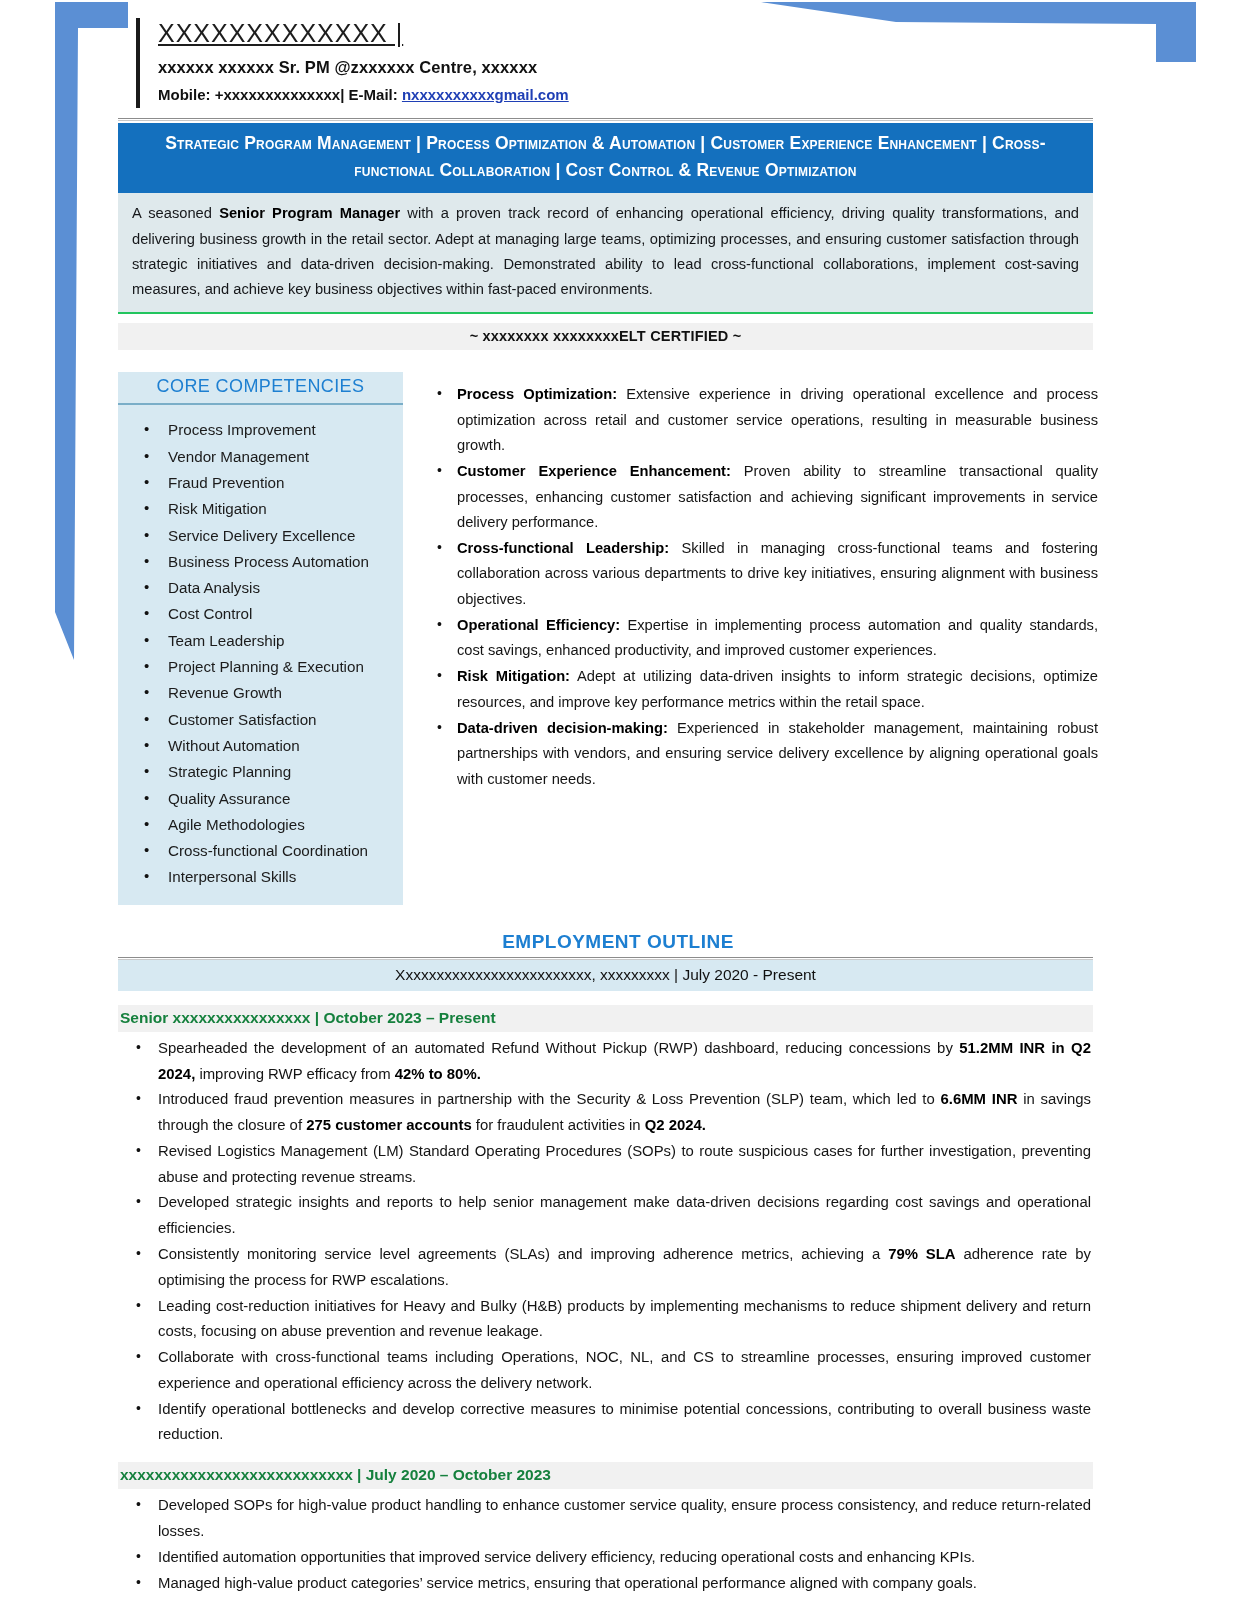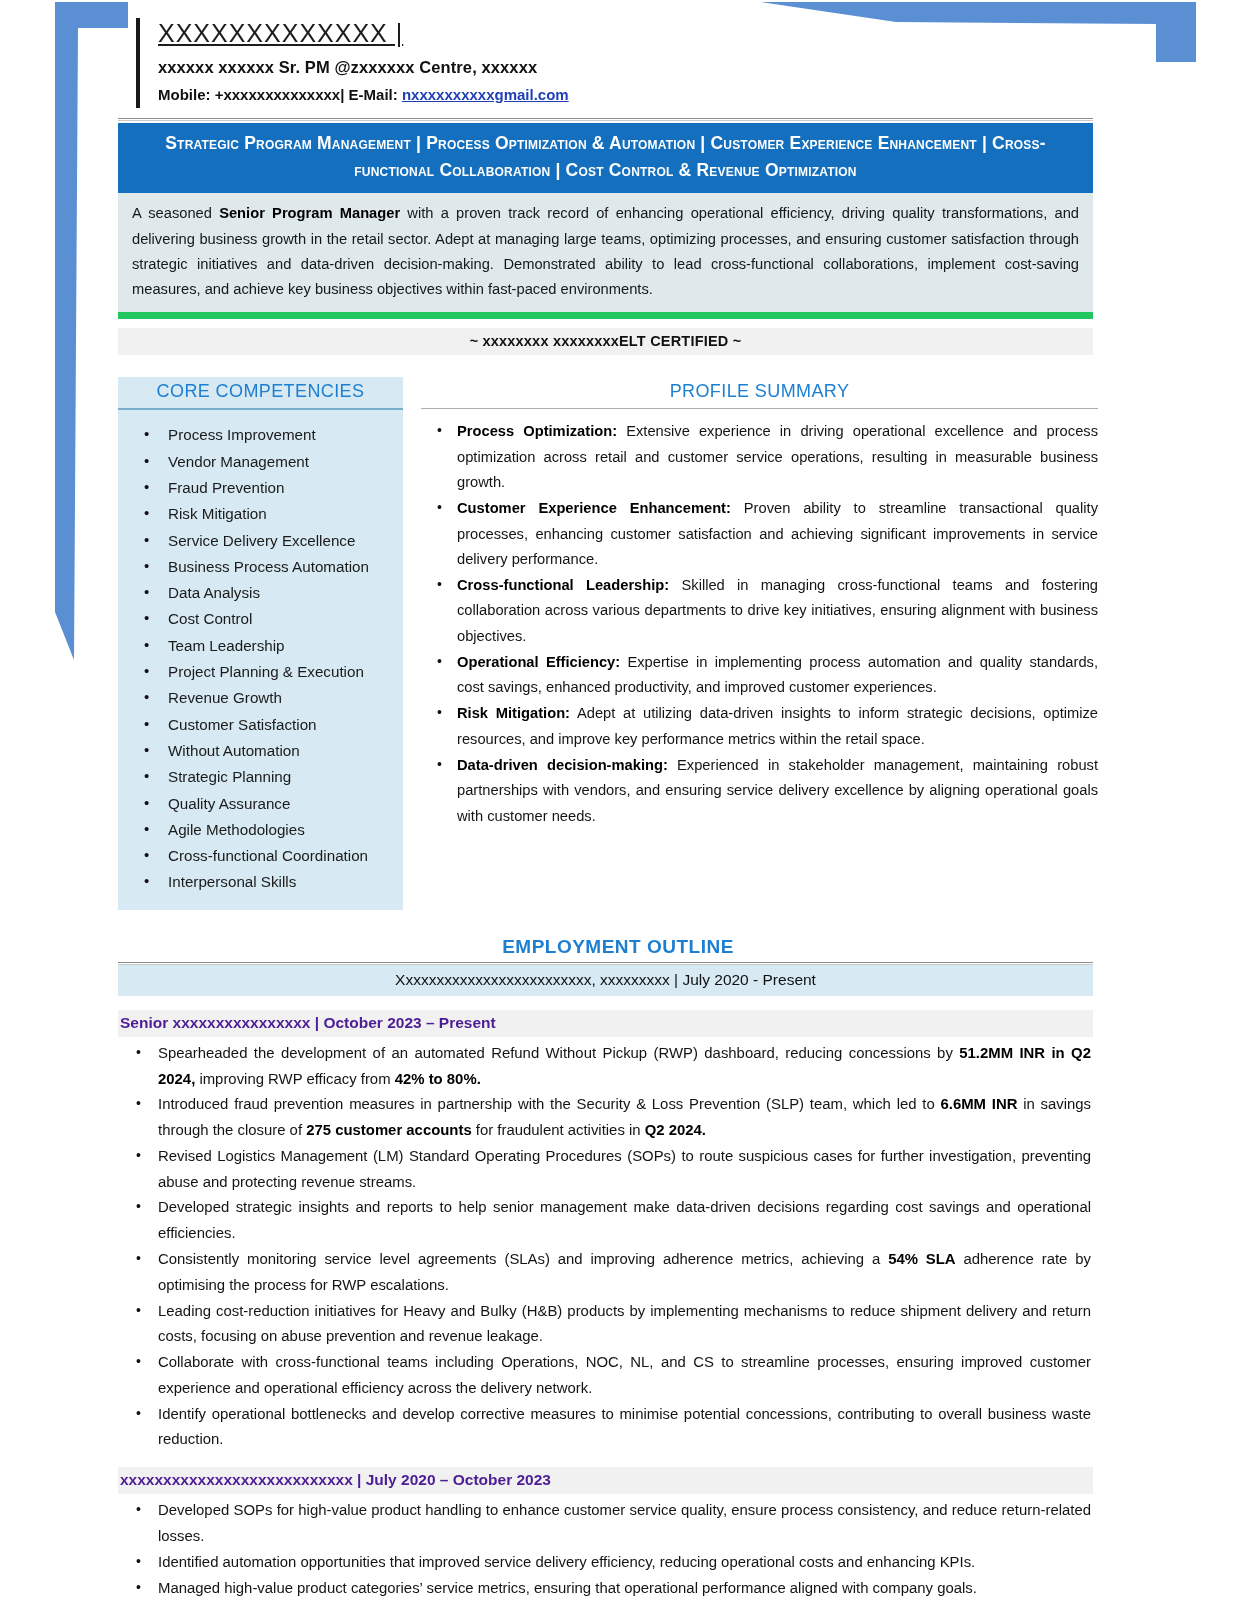--- a/index.html
+++ b/index.html
@@ -98,21 +98,21 @@
   
   .summary {
     margin-left: 118px;
     width: 975px;
     background: #dfe9ec;
     padding: 8px 14px 10px 14px;
     font-size: 14.7px;
     line-height: 1.72;
     color: #15171a;
     text-align: justify;
-    border-bottom: 7px solid #22c55e;
+    border-bottom: 2px solid #22c55e;
   }
   .summary b { font-weight: bold; color: #000; }
 
   
   .certified {
     margin: 9px 0 0 118px;
     width: 975px;
     background: #f1f1f1;
     text-align: center;
     font-weight: bold;
@@ -224,21 +224,21 @@
     color: #111;
     padding: 6px 0 7px 0;
   }
 
   .role-bar {
     margin: 14px 0 0 118px;
     width: 975px;
     background: #f1f1f1;
     font-weight: bold;
     font-size: 15.5px;
-    color: #4c1d95;
+    color: #15803d;
     padding: 4px 0 5px 2px;
   }
 
   ul.job-list {
     margin: 4px 0 0 118px;
     width: 975px;
     padding: 0 0 0 40px;
     list-style: none;
   }
   ul.job-list li {
@@ -312,21 +312,20 @@
             <li>Strategic Planning</li>
             <li>Quality Assurance</li>
             <li>Agile Methodologies</li>
             <li>Cross-functional Coordination</li>
             <li>Interpersonal Skills</li>
           </ul>
       </div>
     </div>
 
     <div class="col-right">
-      <div class="sec-head right-head">PROFILE  SUMMARY</div>
       <ul class="prof-list">
           <li><b>Process Optimization:</b><span> Extensive experience in driving operational excellence and process optimization across retail and customer service operations, resulting in measurable business growth.</span></li>
           <li><b>Customer Experience Enhancement:</b><span> Proven ability to streamline transactional quality processes, enhancing customer satisfaction and achieving significant improvements in service delivery performance.</span></li>
           <li><b>Cross-functional Leadership:</b><span> Skilled in managing cross-functional teams and fostering collaboration across various departments to drive key initiatives, ensuring alignment with business objectives.</span></li>
           <li><b>Operational Efficiency:</b><span> Expertise in implementing process automation and quality standards, cost savings, enhanced productivity, and improved customer experiences.</span></li>
           <li><b>Risk Mitigation:</b><span> Adept at utilizing data-driven insights to inform strategic decisions, optimize resources, and improve key performance metrics within the retail space.</span></li>
           <li><b>Data-driven decision-making:</b><span> Experienced in stakeholder management, maintaining robust partnerships with vendors, and ensuring service delivery excellence by aligning operational goals with customer needs.</span></li>
         </ul>
     </div>
 
@@ -336,21 +335,21 @@
   <hr class="emp-rule">
   <div class="company-bar">Xxxxxxxxxxxxxxxxxxxxxxxxx, xxxxxxxxx | July 2020 - Present</div>
 
   <div id="roles-container">
       <div class="role-bar">Senior xxxxxxxxxxxxxxxx | October 2023 – Present</div>
       <ul class="job-list">
         <li><span>Spearheaded the development of an automated Refund Without Pickup (RWP) dashboard, reducing concessions by </span><b>51.2MM INR in Q2 2024,</b><span> improving RWP efficacy from </span><b>42% to 80%.</b></li>
         <li><span>Introduced fraud prevention measures in partnership with the Security &amp; Loss Prevention (SLP) team, which led to </span><b>6.6MM INR</b><span> in savings through the closure of </span><b>275 customer accounts</b><span> for fraudulent activities in </span><b>Q2 2024.</b></li>
         <li><span>Revised Logistics Management (LM) Standard Operating Procedures (SOPs) to route suspicious cases for further investigation, preventing abuse and protecting revenue streams.</span></li>
         <li><span>Developed strategic insights and reports to help senior management make data-driven decisions regarding cost savings and operational efficiencies.</span></li>
-        <li><span>Consistently monitoring service level agreements (SLAs) and improving adherence metrics, achieving a </span><b>54% SLA</b><span> adherence rate by optimising the process for RWP escalations.</span></li>
+        <li><span>Consistently monitoring service level agreements (SLAs) and improving adherence metrics, achieving a </span><b>79% SLA</b><span> adherence rate by optimising the process for RWP escalations.</span></li>
         <li><span>Leading cost-reduction initiatives for Heavy and Bulky (H&amp;B) products by implementing mechanisms to reduce shipment delivery and return costs, focusing on abuse prevention and revenue leakage.</span></li>
         <li><span>Collaborate with cross-functional teams including Operations, NOC, NL, and CS to streamline processes, ensuring improved customer experience and operational efficiency across the delivery network.</span></li>
         <li><span>Identify operational bottlenecks and develop corrective measures to minimise potential concessions, contributing to overall business waste reduction.</span></li>
       </ul>
       <div class="role-bar">xxxxxxxxxxxxxxxxxxxxxxxxxxx | July 2020 – October 2023</div>
       <ul class="job-list">
         <li><span>Developed SOPs for high-value product handling to enhance customer service quality, ensure process consistency, and reduce return-related losses.</span></li>
         <li><span>Identified automation opportunities that improved service delivery efficiency, reducing operational costs and enhancing KPIs.</span></li>
         <li><span>Managed high-value product categories’ service metrics, ensuring that operational performance aligned with company goals.</span></li>
       </ul>

